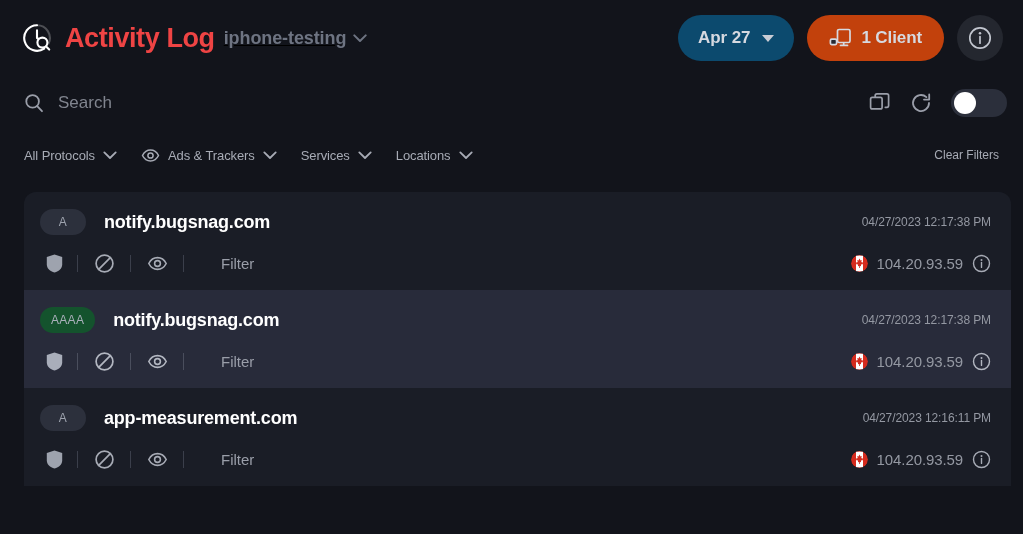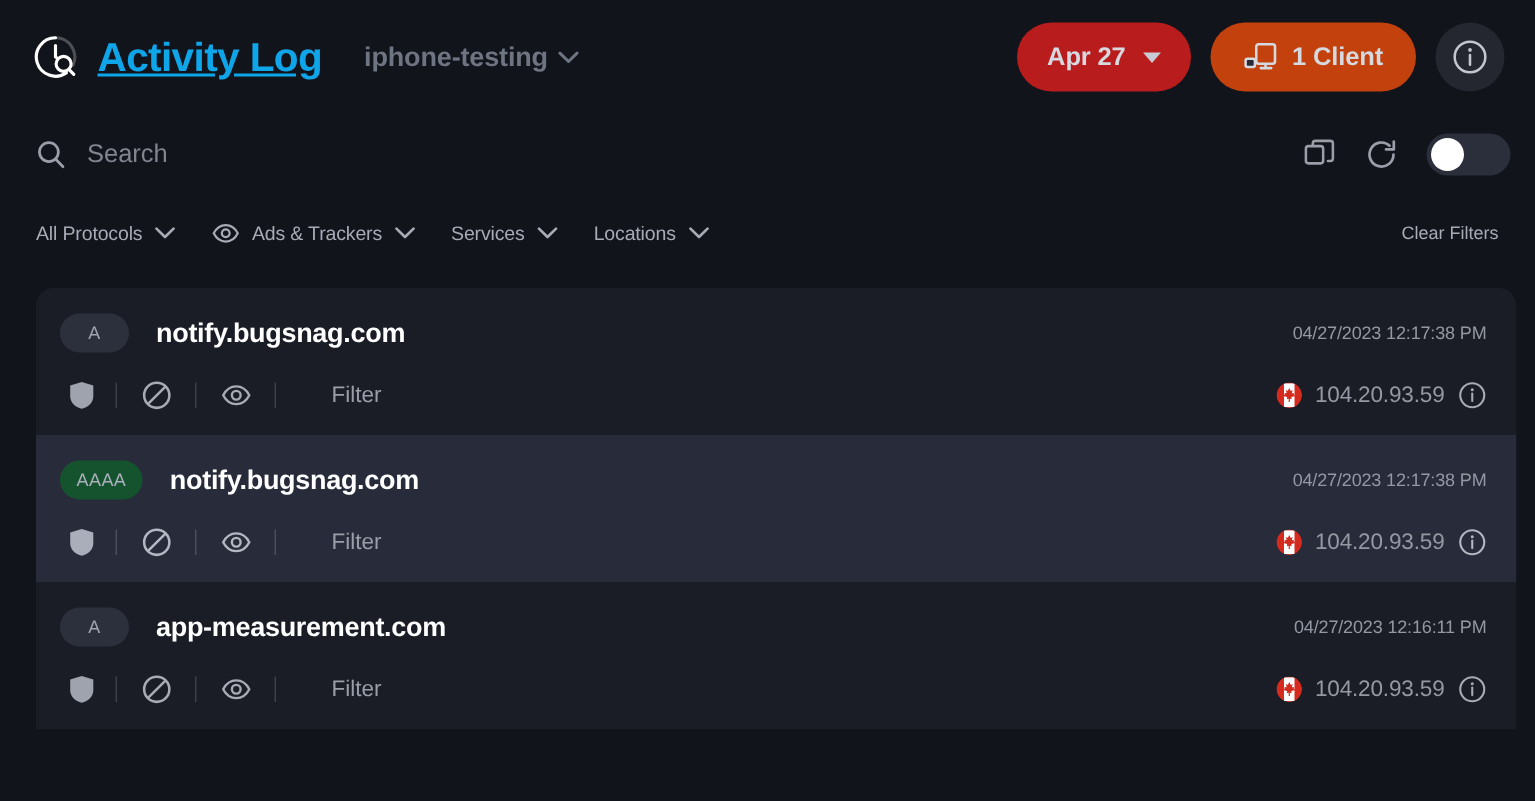--- a/index.html
+++ b/index.html
@@ -36,32 +36,32 @@
 
   .brand-icon {
     width: 30px; height: 30px;
     display: block;
     flex: 0 0 auto;
   }
 
   .page-title {
     font-size: 27px;
     font-weight: bold;
-    color: #0ea5e9;
+    color: #ef4444;
     letter-spacing: -0.4px;
     white-space: nowrap;
+  }
+
+  .profile-select {
+    display: flex;
+    align-items: center;
+    gap: 7px;
+    margin-left: 9px;
+    cursor: pointer;
     text-decoration: underline;
-  }
-
-  .profile-select {
-    display: flex;
-    align-items: center;
-    gap: 7px;
-    margin-left: 28px;
-    cursor: pointer;
   }
 
   .profile-name {
     font-size: 18px;
     font-weight: bold;
     color: #6e7482;
     letter-spacing: -0.1px;
     white-space: nowrap;
   }
 
@@ -87,21 +87,21 @@
     padding: 0 22px;
     border-radius: 23px;
     background: #c2410c;
     color: #d6d9e0;
     font-size: 17px;
     font-weight: bold;
     letter-spacing: -0.1px;
     cursor: pointer;
     white-space: nowrap;
   }
-  .pill-btn.date { background: #b91c1c; padding: 0 20px; }
+  .pill-btn.date { background: #0c4a6e; padding: 0 20px; }
 
   .caret-solid {
     width: 0; height: 0;
     border-left: 6px solid transparent;
     border-right: 6px solid transparent;
     border-top: 7px solid #c9ccd4;
     display: block;
     margin-left: 3px;
   }
 

